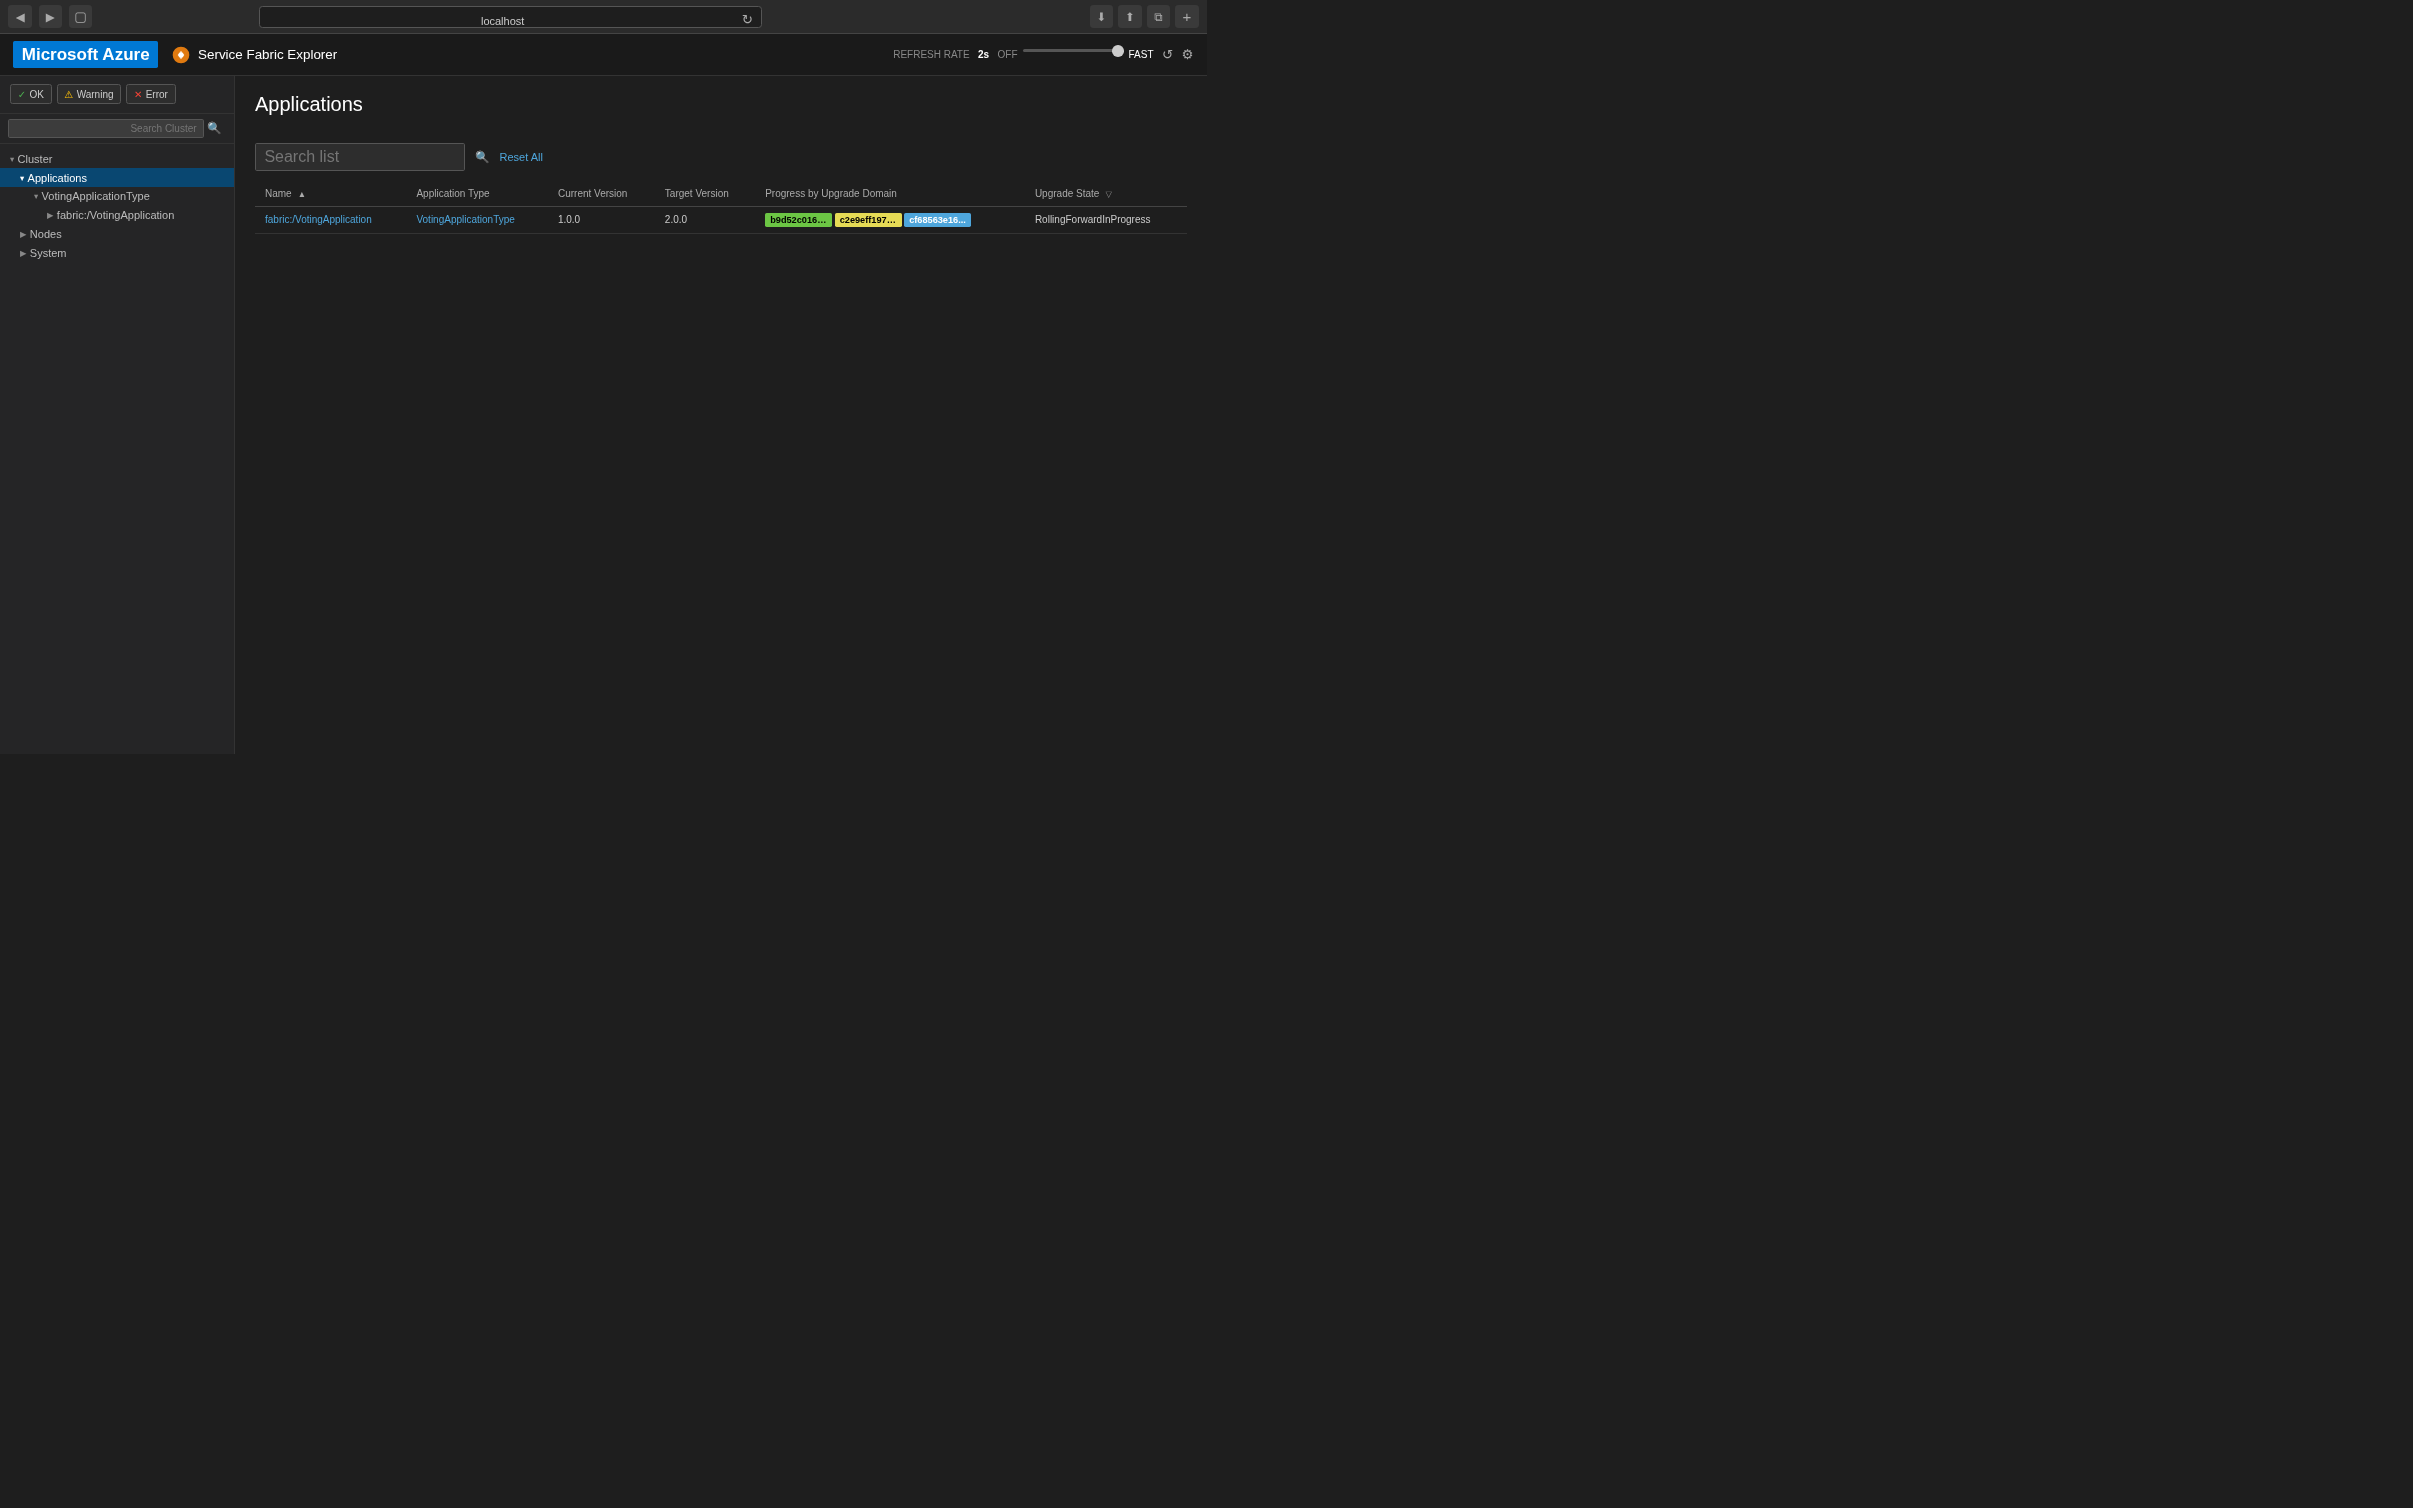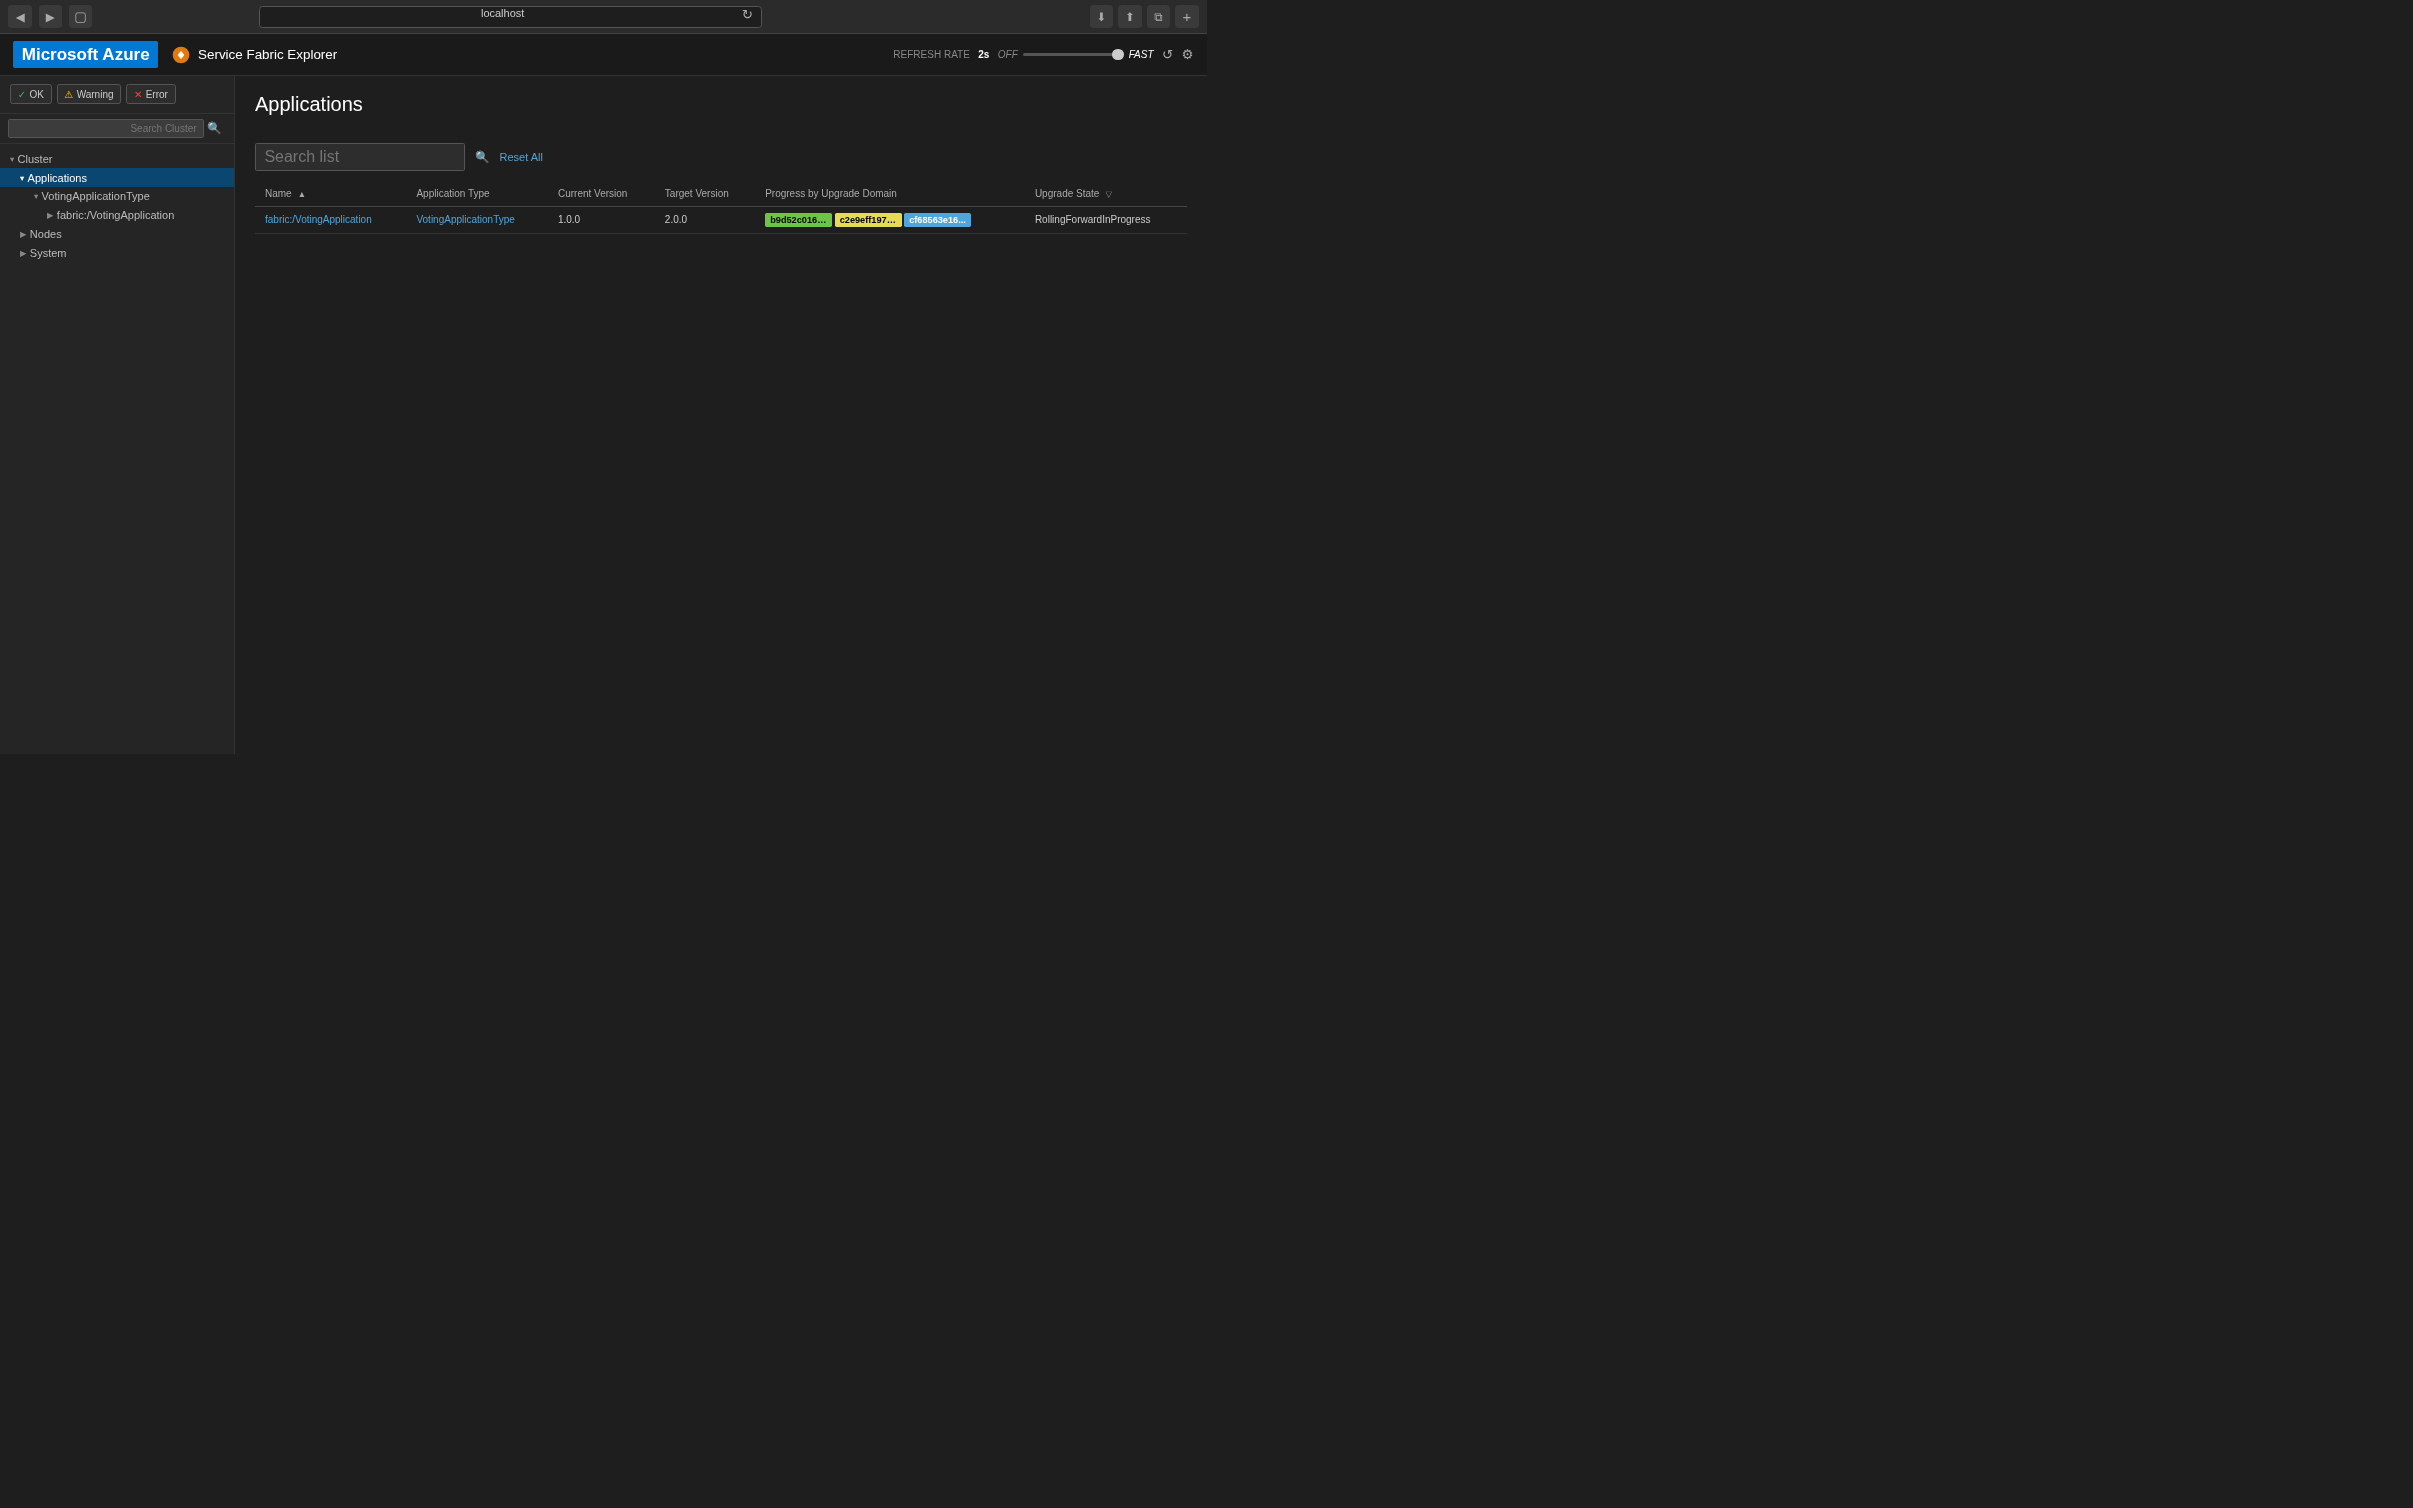--- a/index.html
+++ b/index.html
@@ -2,39 +2,39 @@
 <html style="font-size:13.4px"><head>
   <meta charset="utf-8">
   <style>
     * { margin: 0; padding: 0; box-sizing: border-box; }
     body { font-family: 'Segoe UI', Arial, sans-serif; background: #1e1e1e; color: #ccc; font-size: 11px; width: 1207px; height: 754px; overflow: hidden; }
 
     
     .browser-chrome { background: #2b2b2b; height: 34px; display: flex; align-items: center; padding: 0 8.4px; gap: 6.7px; border-bottom: 0.8px solid #444; }
     .browser-nav-btn { background: #3a3a3a; border: none; color: #aaa; width: 23.5px; height: 23.5px; border-radius: 3.4px; cursor: pointer; font-size: 11.7px; display: flex; align-items: center; justify-content: center; }
     .browser-rect-btn { background: #3a3a3a; border: none; color: #aaa; width: 23.5px; height: 23.5px; border-radius: 3.4px; cursor: pointer; display: flex; align-items: center; justify-content: center; }
-    .address-bar { flex: 1; background: #1e1e1e; border: 0.8px solid #555; border-radius: 3.4px; height: 22px; display: flex; align-items: flex-start; padding: 0 8.4px; color: #ccc; font-size: 11px; max-width: 503px; margin: 0 auto; position: relative; }
+    .address-bar { flex: 1; background: #1e1e1e; border: 0.8px solid #555; border-radius: 3.4px; height: 22px; display: flex; align-items: flex-end; padding: 0 8.4px; color: #ccc; font-size: 11px; max-width: 503px; margin: 0 auto; position: relative; }
     .address-bar span { flex: 1; text-align: center; }
     .refresh-btn { background: none; border: none; color: #aaa; cursor: pointer; font-size: 13.4px; margin-left: 5px; }
     .browser-right-btns { display: flex; gap: 5px; margin-left: auto; }
     .browser-icon-btn { background: #3a3a3a; border: none; color: #aaa; width: 23.5px; height: 23.5px; border-radius: 3.4px; cursor: pointer; display: flex; align-items: center; justify-content: center; font-size: 11.7px; }
     .new-tab-btn { background: #3a3a3a; border: none; color: #aaa; width: 23.5px; height: 23.5px; border-radius: 3.4px; cursor: pointer; font-size: 15px; display: flex; align-items: center; justify-content: center; }
 
     
     .app-layout { display: flex; flex-direction: column; height: calc(754px - 34px); }
 
     
     .top-bar { background: #1a1a1a; height: 42px; display: flex; align-items: center; padding: 0 13.4px; gap: 13.4px; border-bottom: 0.8px solid #333; }
     .azure-brand { color: #fff; font-size: 17px; font-weight: 600; background: #0078d4; padding: 3.4px 8.4px; border-radius: 1.7px; }
     .sfe-title { color: #fff; font-size: 13.4px; font-weight: 400; display: flex; align-items: center; gap: 6.7px; }
     .sfe-icon { width: 20px; height: 20px; }
     .top-bar-right { margin-left: auto; display: flex; align-items: center; gap: 8.4px; color: #bbb; font-size: 10px; }
     .refresh-rate-label { color: #888; }
     .refresh-value { color: #fff; font-weight: 600; }
-    .refresh-toggle { display: flex; align-items: center; gap: 5px; font-style: italic; }
+    .refresh-toggle { display: flex; gap: 5px; }
     .toggle-off { color: #888; }
     .slider-bar { width: 101px; height: 3.4px; background: #555; border-radius: 1.7px; position: relative; }
     .slider-thumb { position: absolute; right: 0; top: -4.2px; width: 11.7px; height: 11.7px; background: #ccc; border-radius: 50%; }
     .fast-label { color: #fff; }
     .refresh-icon-btn { background: none; border: none; color: #aaa; cursor: pointer; font-size: 13.4px; }
     .gear-btn { background: none; border: none; color: #aaa; cursor: pointer; font-size: 13.4px; }
 
     
     .main-content { display: flex; flex: 1; overflow: hidden; }
 

